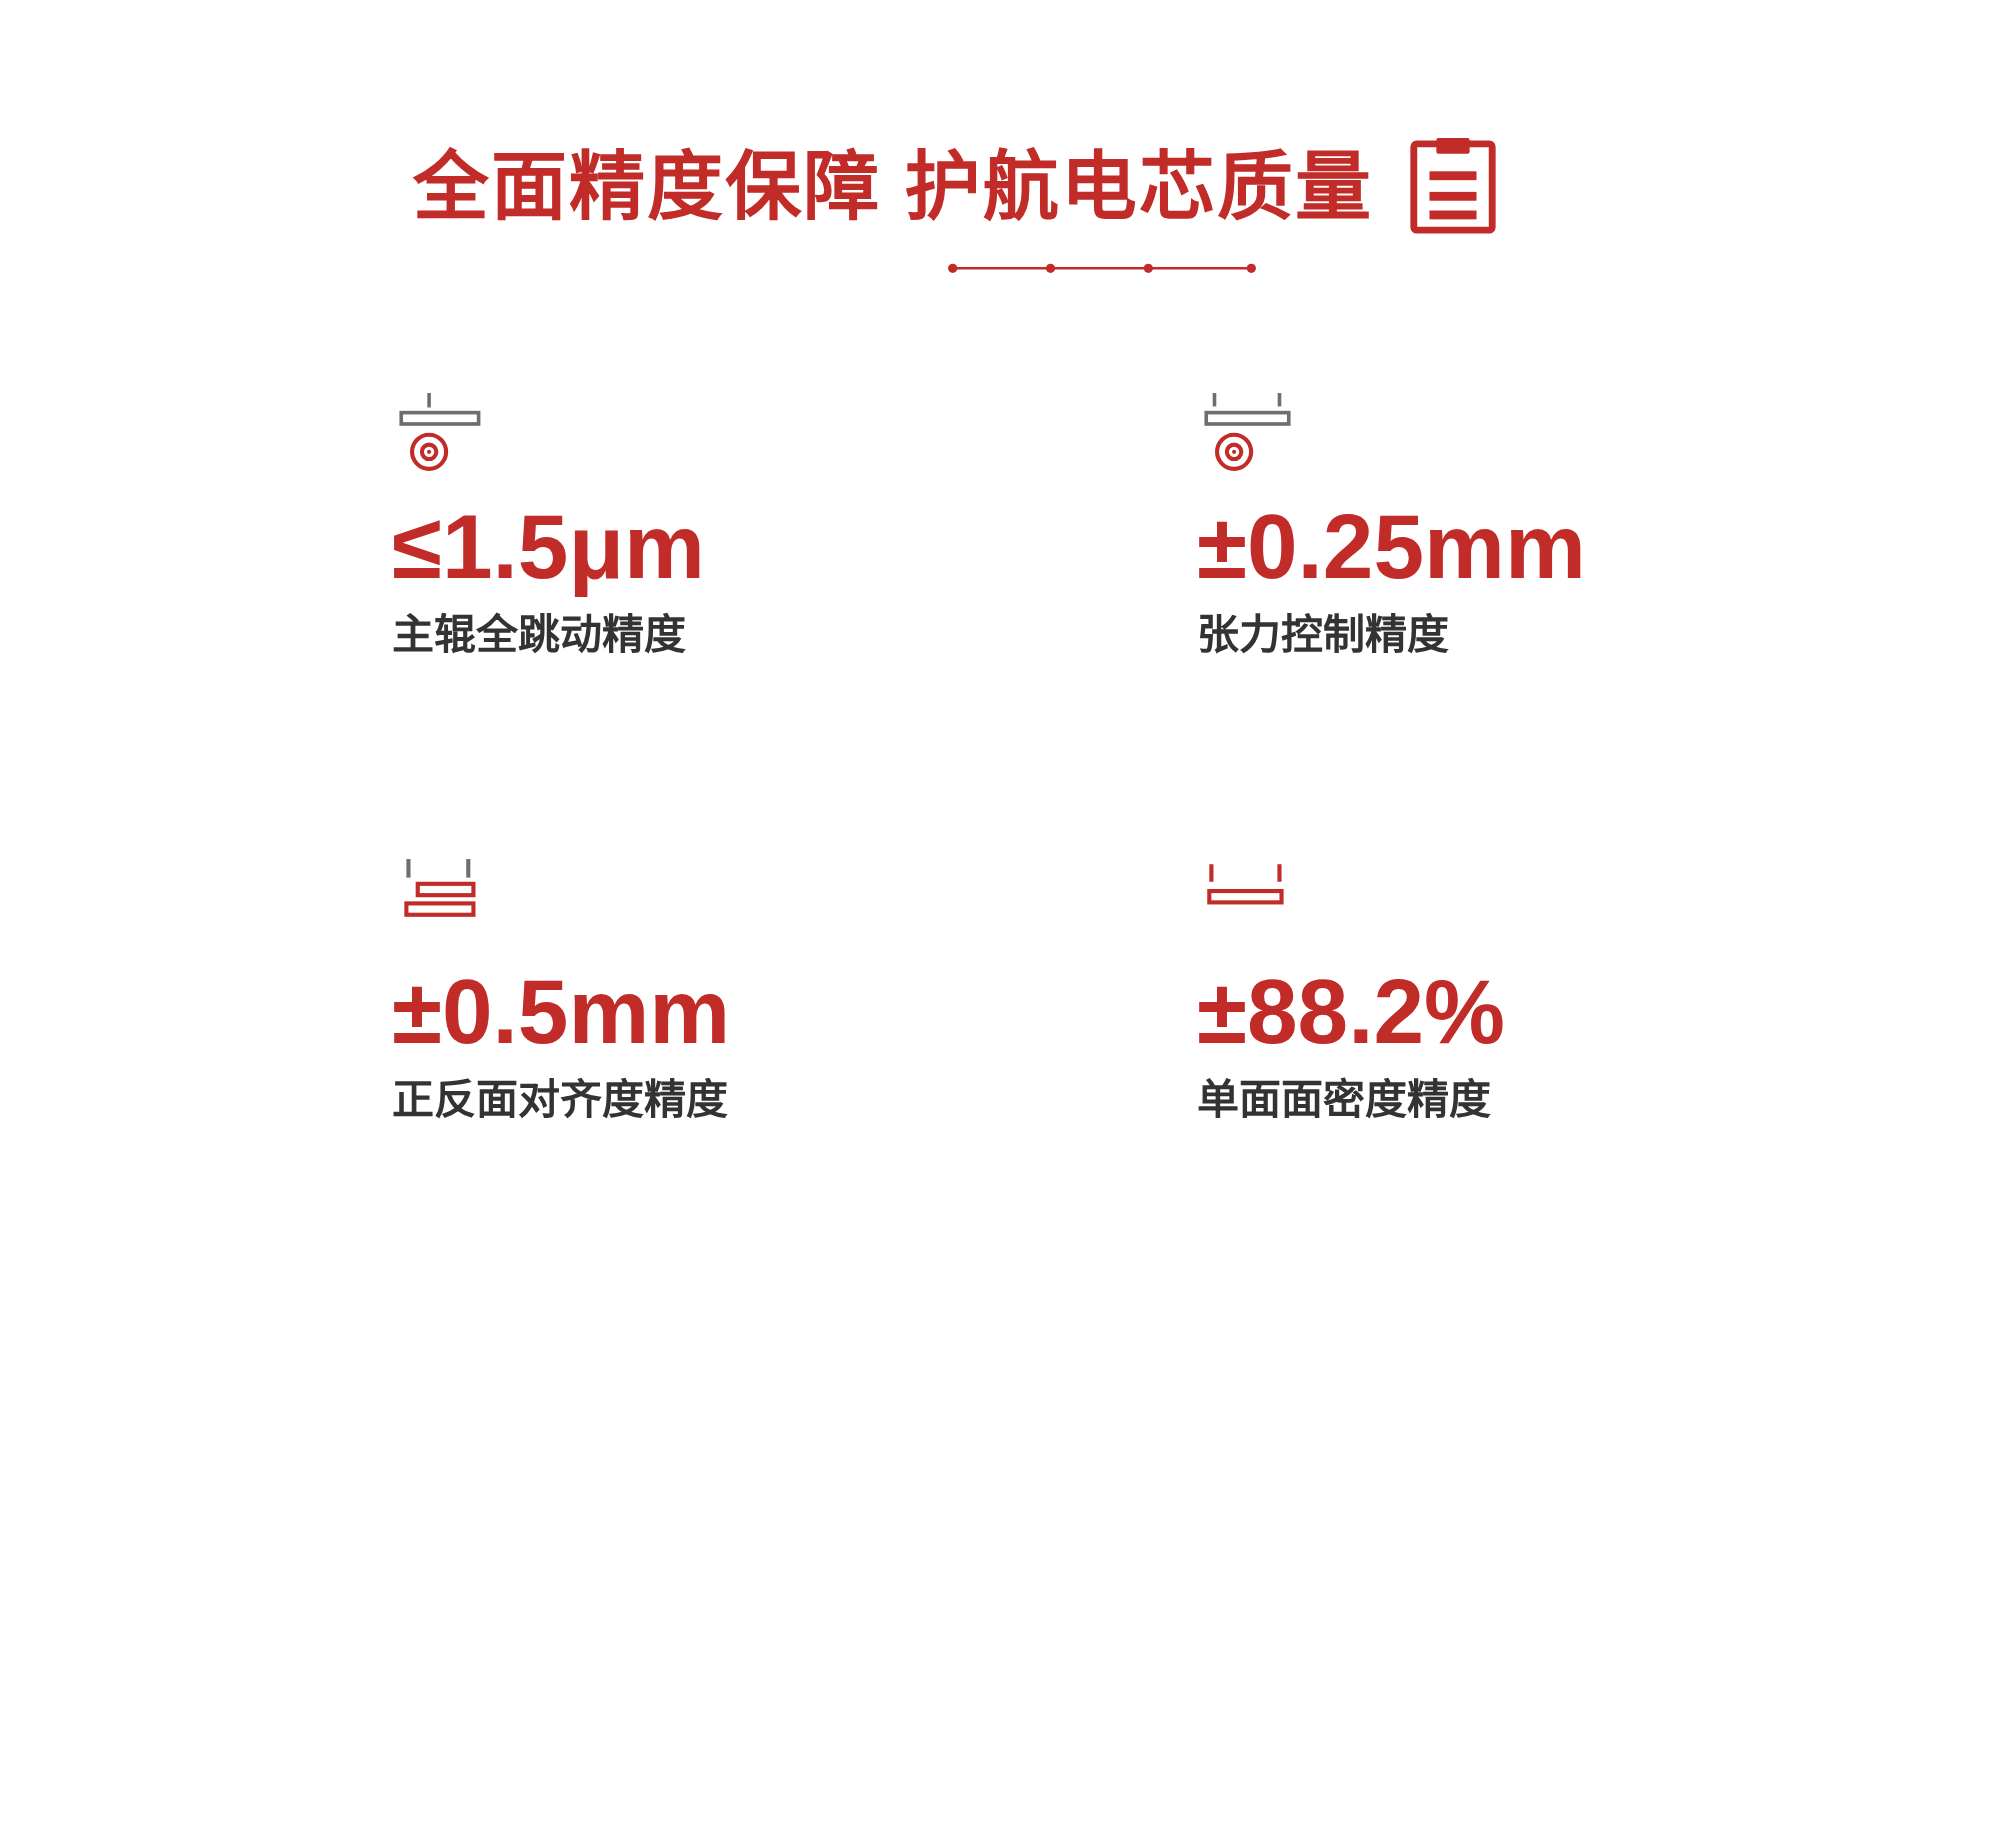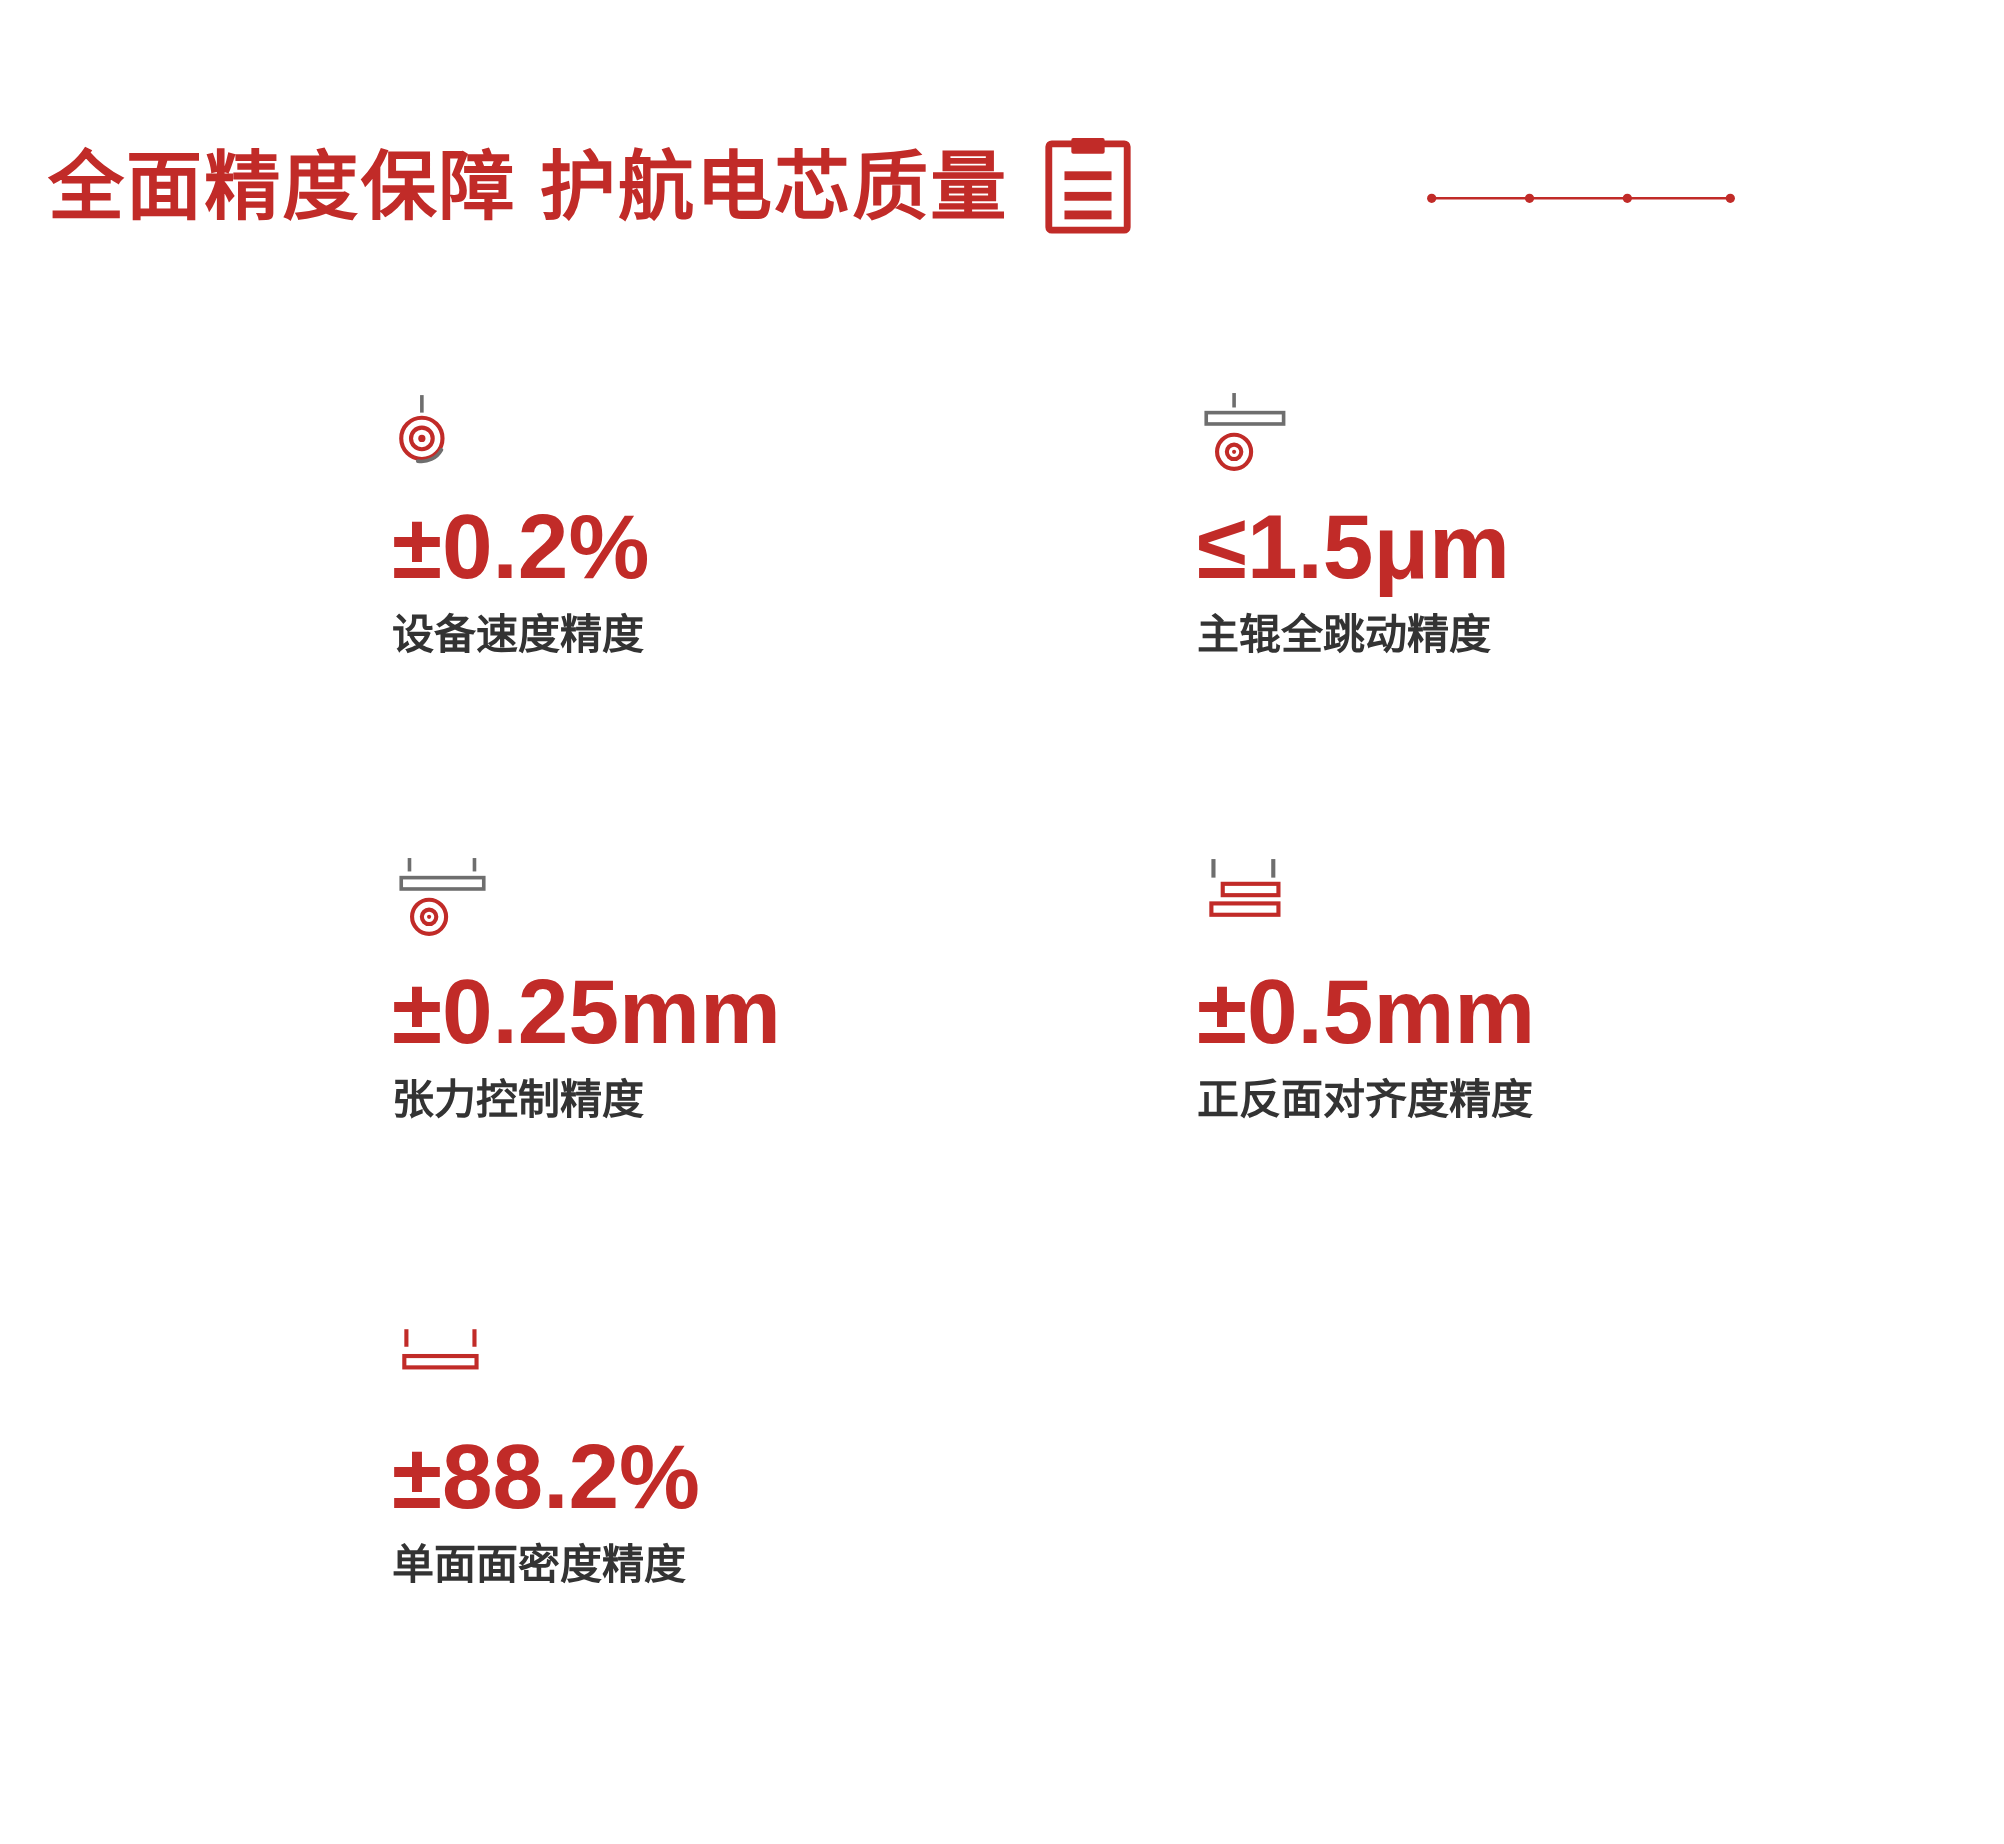--- a/index.html
+++ b/index.html
@@ -25,23 +25,22 @@
     box-sizing: border-box;
   }
 
   
   .header {
     position: absolute;
     top: 138px;
     left: 0;
     width: 1915px;
     display: flex;
-    flex-direction: row;
+    flex-direction: column;
     align-items: center;
-    padding-left: 48px;
   }
   .title-row {
     display: flex;
     align-items: center;
     justify-content: center;
     gap: 31px;
   }
   .title-text {
     font-size: 76px;
     line-height: 1.0;
@@ -127,33 +126,20 @@
       <line x1="10" y1="20" x2="590" y2="20" stroke="#C12B28" stroke-width="5"></line>
       <circle cx="10" cy="20" r="9" fill="#C12B28"></circle>
       <circle cx="200" cy="20" r="9" fill="#C12B28"></circle>
       <circle cx="390" cy="20" r="9" fill="#C12B28"></circle>
       <circle cx="590" cy="20" r="9" fill="#C12B28"></circle>
     </svg>
   </div>
 
   <div class="grid">
 
-    <div class="cell">
-      <div class="cell-inner">
-        <svg class="spec-icon" viewBox="0 0 240 190" aria-hidden="true">
-          <line x1="48" y1="6" x2="48" y2="40" stroke="#6E6E6E" stroke-width="7"></line>
-          <circle cx="48" cy="90" r="40" fill="none" stroke="#C12B28" stroke-width="8"></circle>
-          <circle cx="48" cy="90" r="21" fill="none" stroke="#C12B28" stroke-width="8"></circle>
-          <circle cx="48" cy="90" r="7" fill="#C12B28"></circle>
-          <path d="M 86 112 A 44 44 0 0 1 40 134" fill="none" stroke="#6E6E6E" stroke-width="7" stroke-linecap="round"></path>
-        </svg>
-        <div class="spec-value">±0.2%</div>
-        <div class="spec-label">设备速度精度</div>
-      </div>
-    </div>
 
 
     <div class="cell">
       <div class="cell-inner">
         <svg class="spec-icon" viewBox="0 0 240 190" aria-hidden="true">
           <line x1="62" y1="2" x2="62" y2="30" stroke="#6E6E6E" stroke-width="7"></line>
           <rect x="8" y="40" width="150" height="22" fill="none" stroke="#6E6E6E" stroke-width="7"></rect>
           <circle cx="62" cy="116" r="33" fill="none" stroke="#C12B28" stroke-width="8"></circle>
           <circle cx="62" cy="116" r="14" fill="none" stroke="#C12B28" stroke-width="8"></circle>
           <circle cx="62" cy="116" r="4" fill="#C12B28"></circle>

